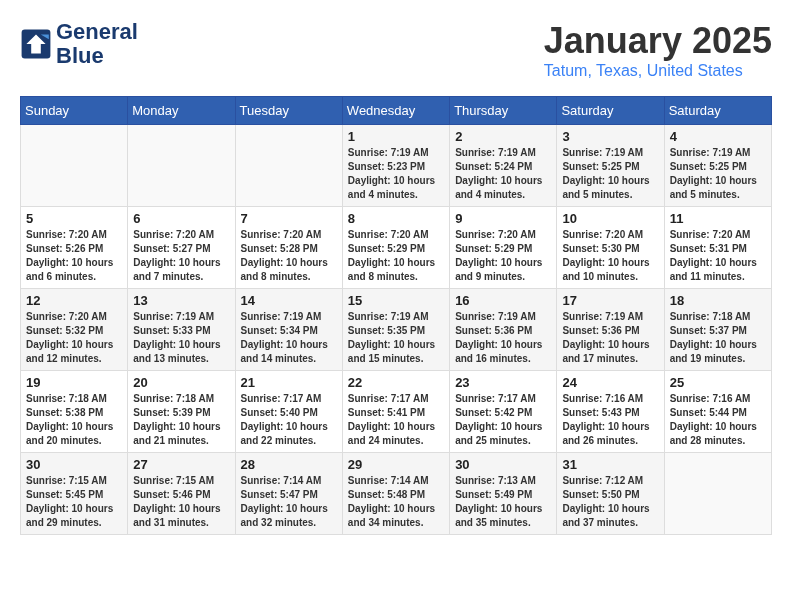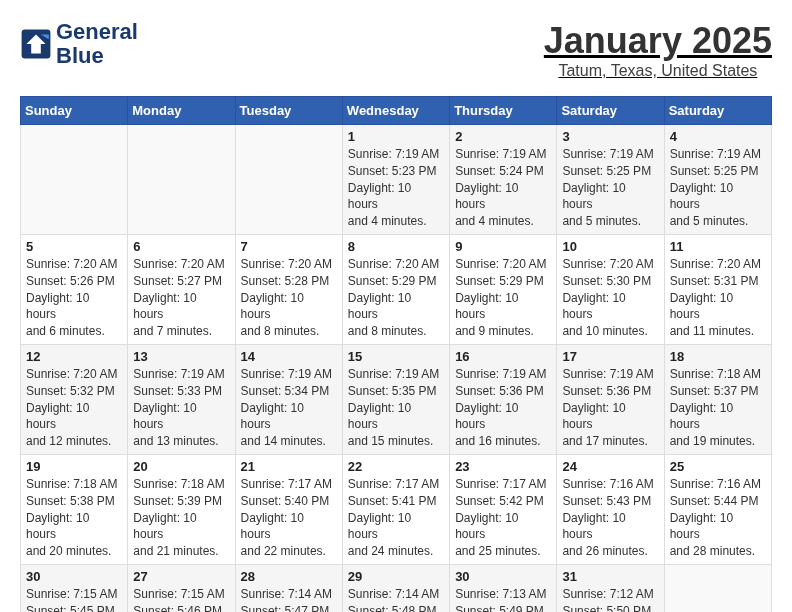--- a/index.html
+++ b/index.html
@@ -25,42 +25,41 @@
       font-weight: bold;
       color: #1a3a6e;
       line-height: 1.1;
     }
     .logo-icon {
       width: 32px;
       height: 32px;
       margin-right: 4px;
     }
     .title-block {
-      text-align: center;
-      text-decoration: underline;
+      text-align: left;
     }
     .month-title {
       font-size: 36px;
       font-weight: bold;
       color: #333;
     }
     .location {
       font-size: 16px;
-      color: #404040;
+      color: #3b82f6;
     }
     table {
       width: 100%;
       border-collapse: collapse;
       table-layout: fixed;
     }
     th {
       background-color: #3060b0;
       color: #fff;
       font-size: 13px;
-      font-weight: bold;
+      font-weight: normal;
       padding: 6px 4px;
       text-align: left;
       border: 1px solid #2a50a0;
     }
     td {
       vertical-align: top;
       padding: 4px 5px;
       font-size: 10.5px;
       color: #333;
       border: 1px solid #ddd;
@@ -74,23 +73,24 @@
       background-color: #fff;
     }
     .day-num {
       font-size: 13px;
       font-weight: bold;
       display: block;
       margin-bottom: 2px;
       color: #222;
     }
     .cell-content {
-      font-size: 12px;
+      font-size: 10px;
       line-height: 1.4;
       color: #333;
+      font-weight: bold;
     }
     .empty-cell {
       background: #f9f9f9 !important;
     }
   </style>
 </head>
 <body>
 
 <div class="header">
   <div class="logo">

